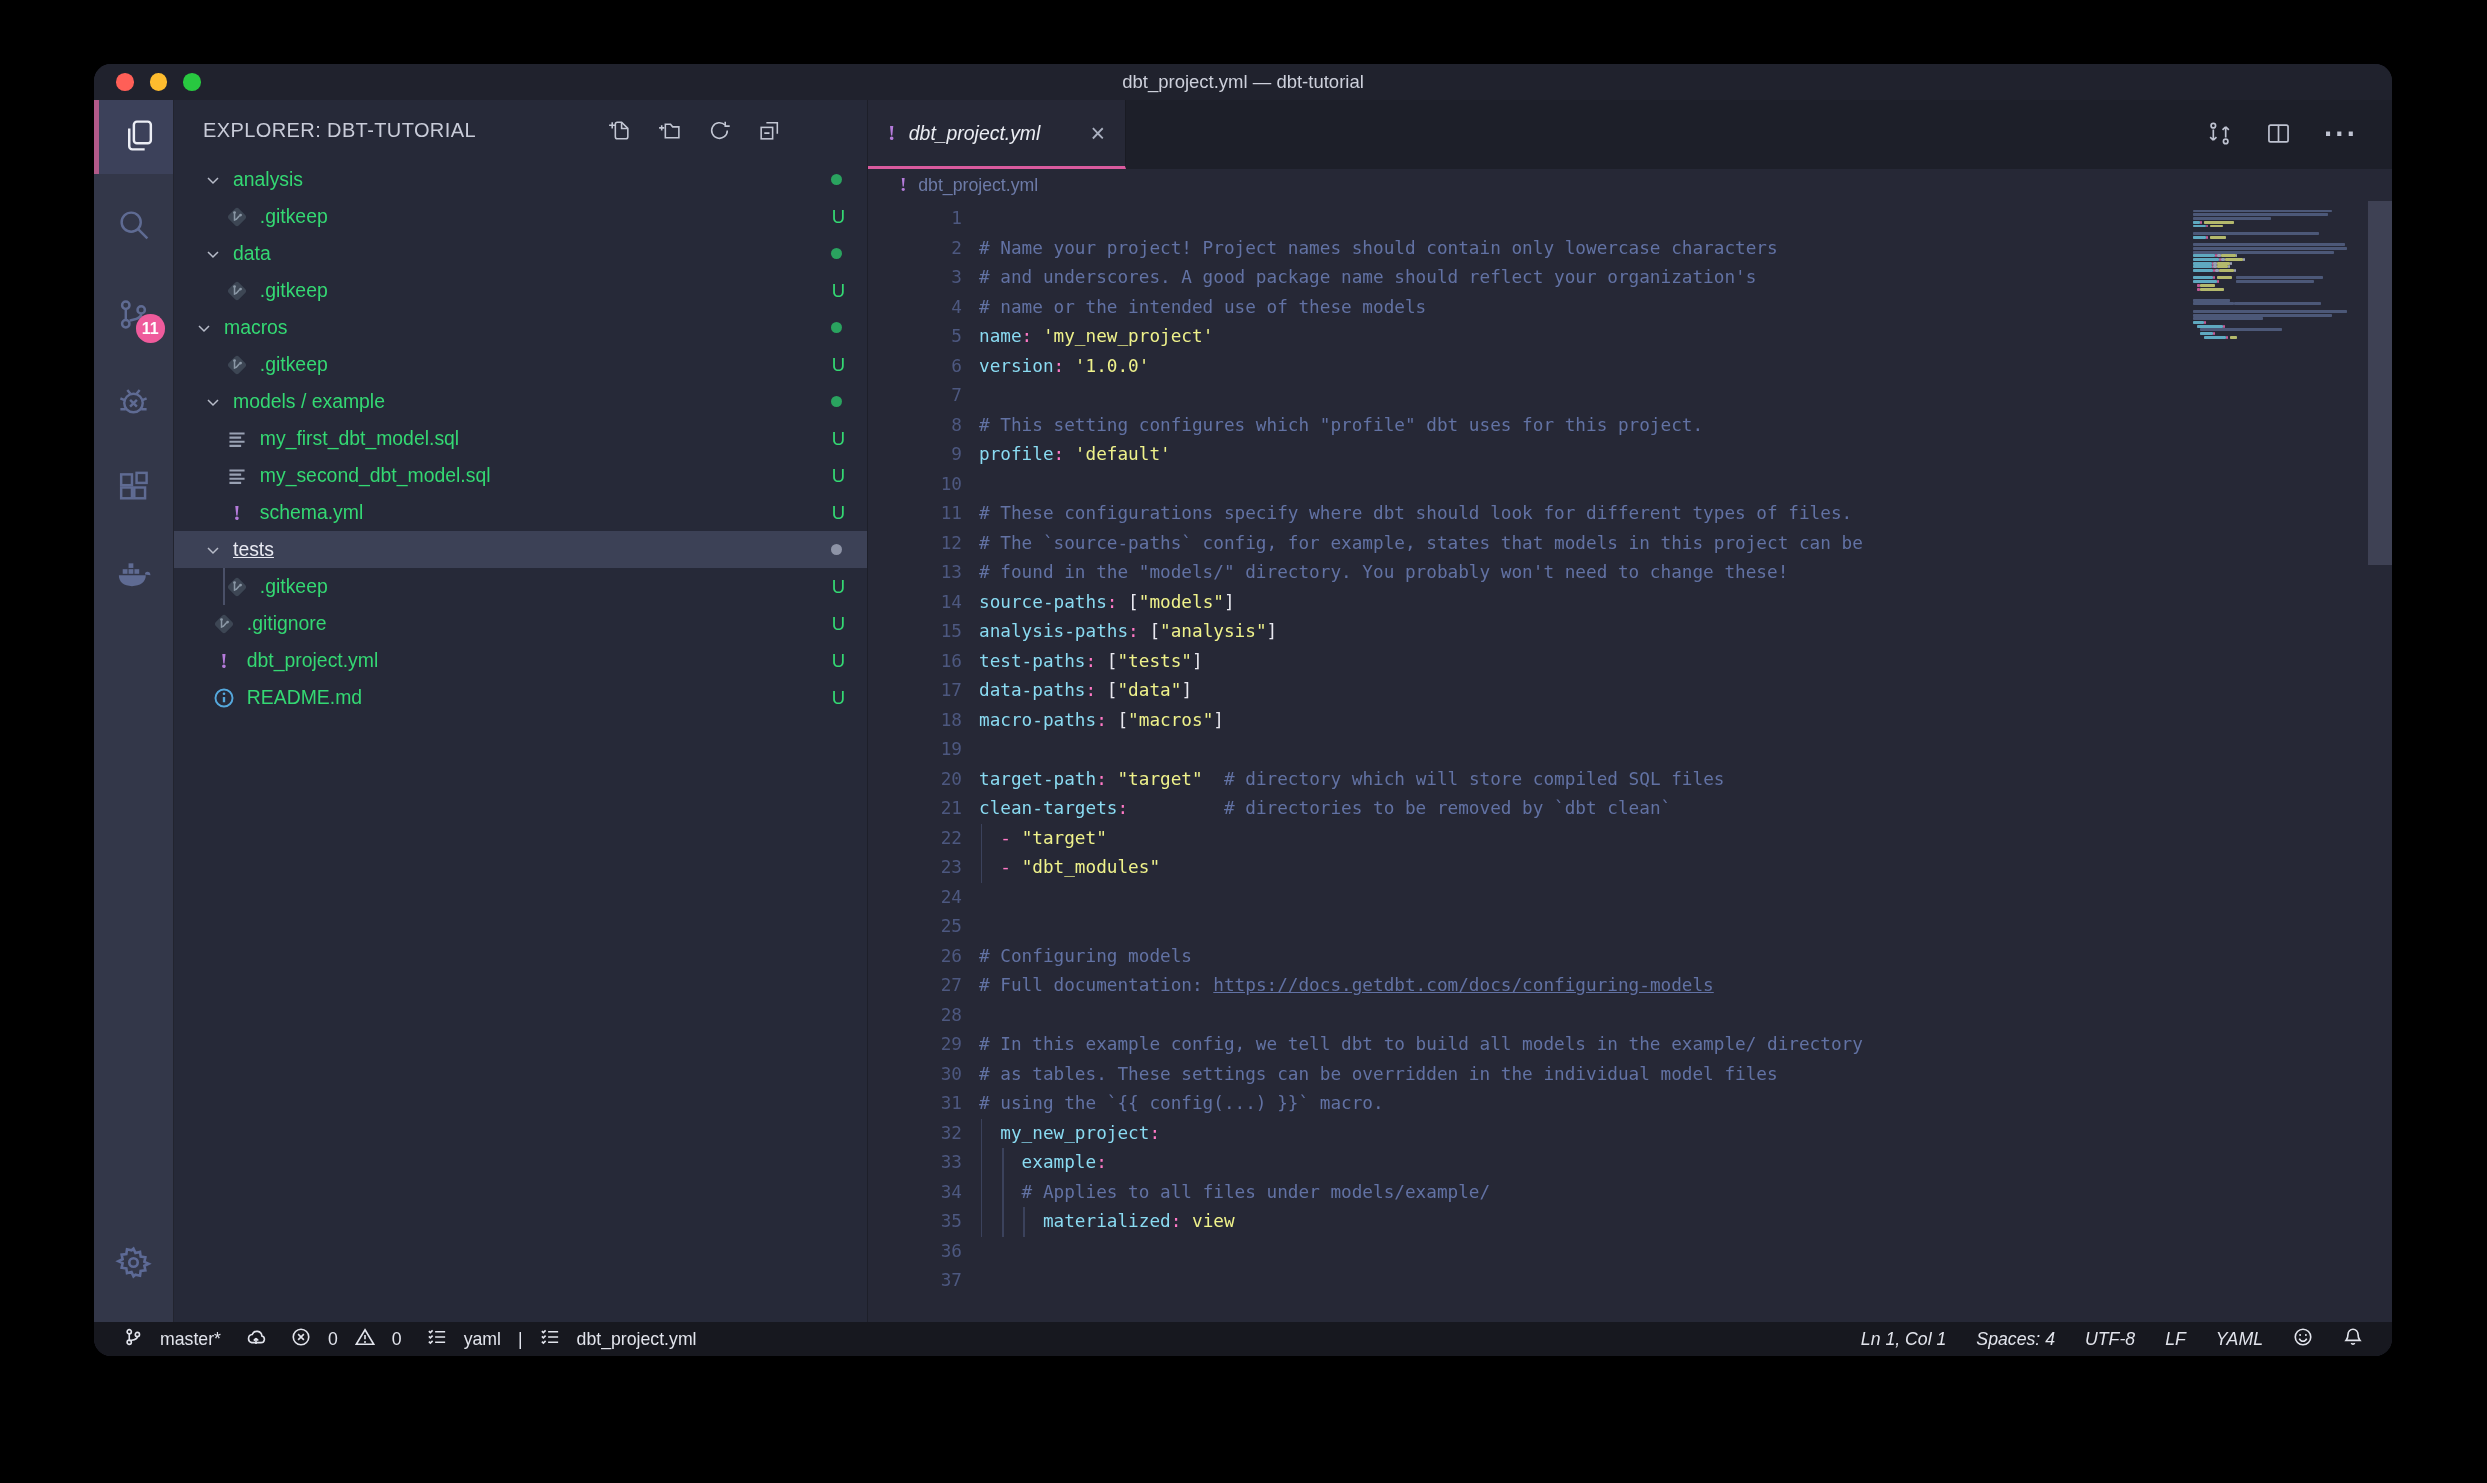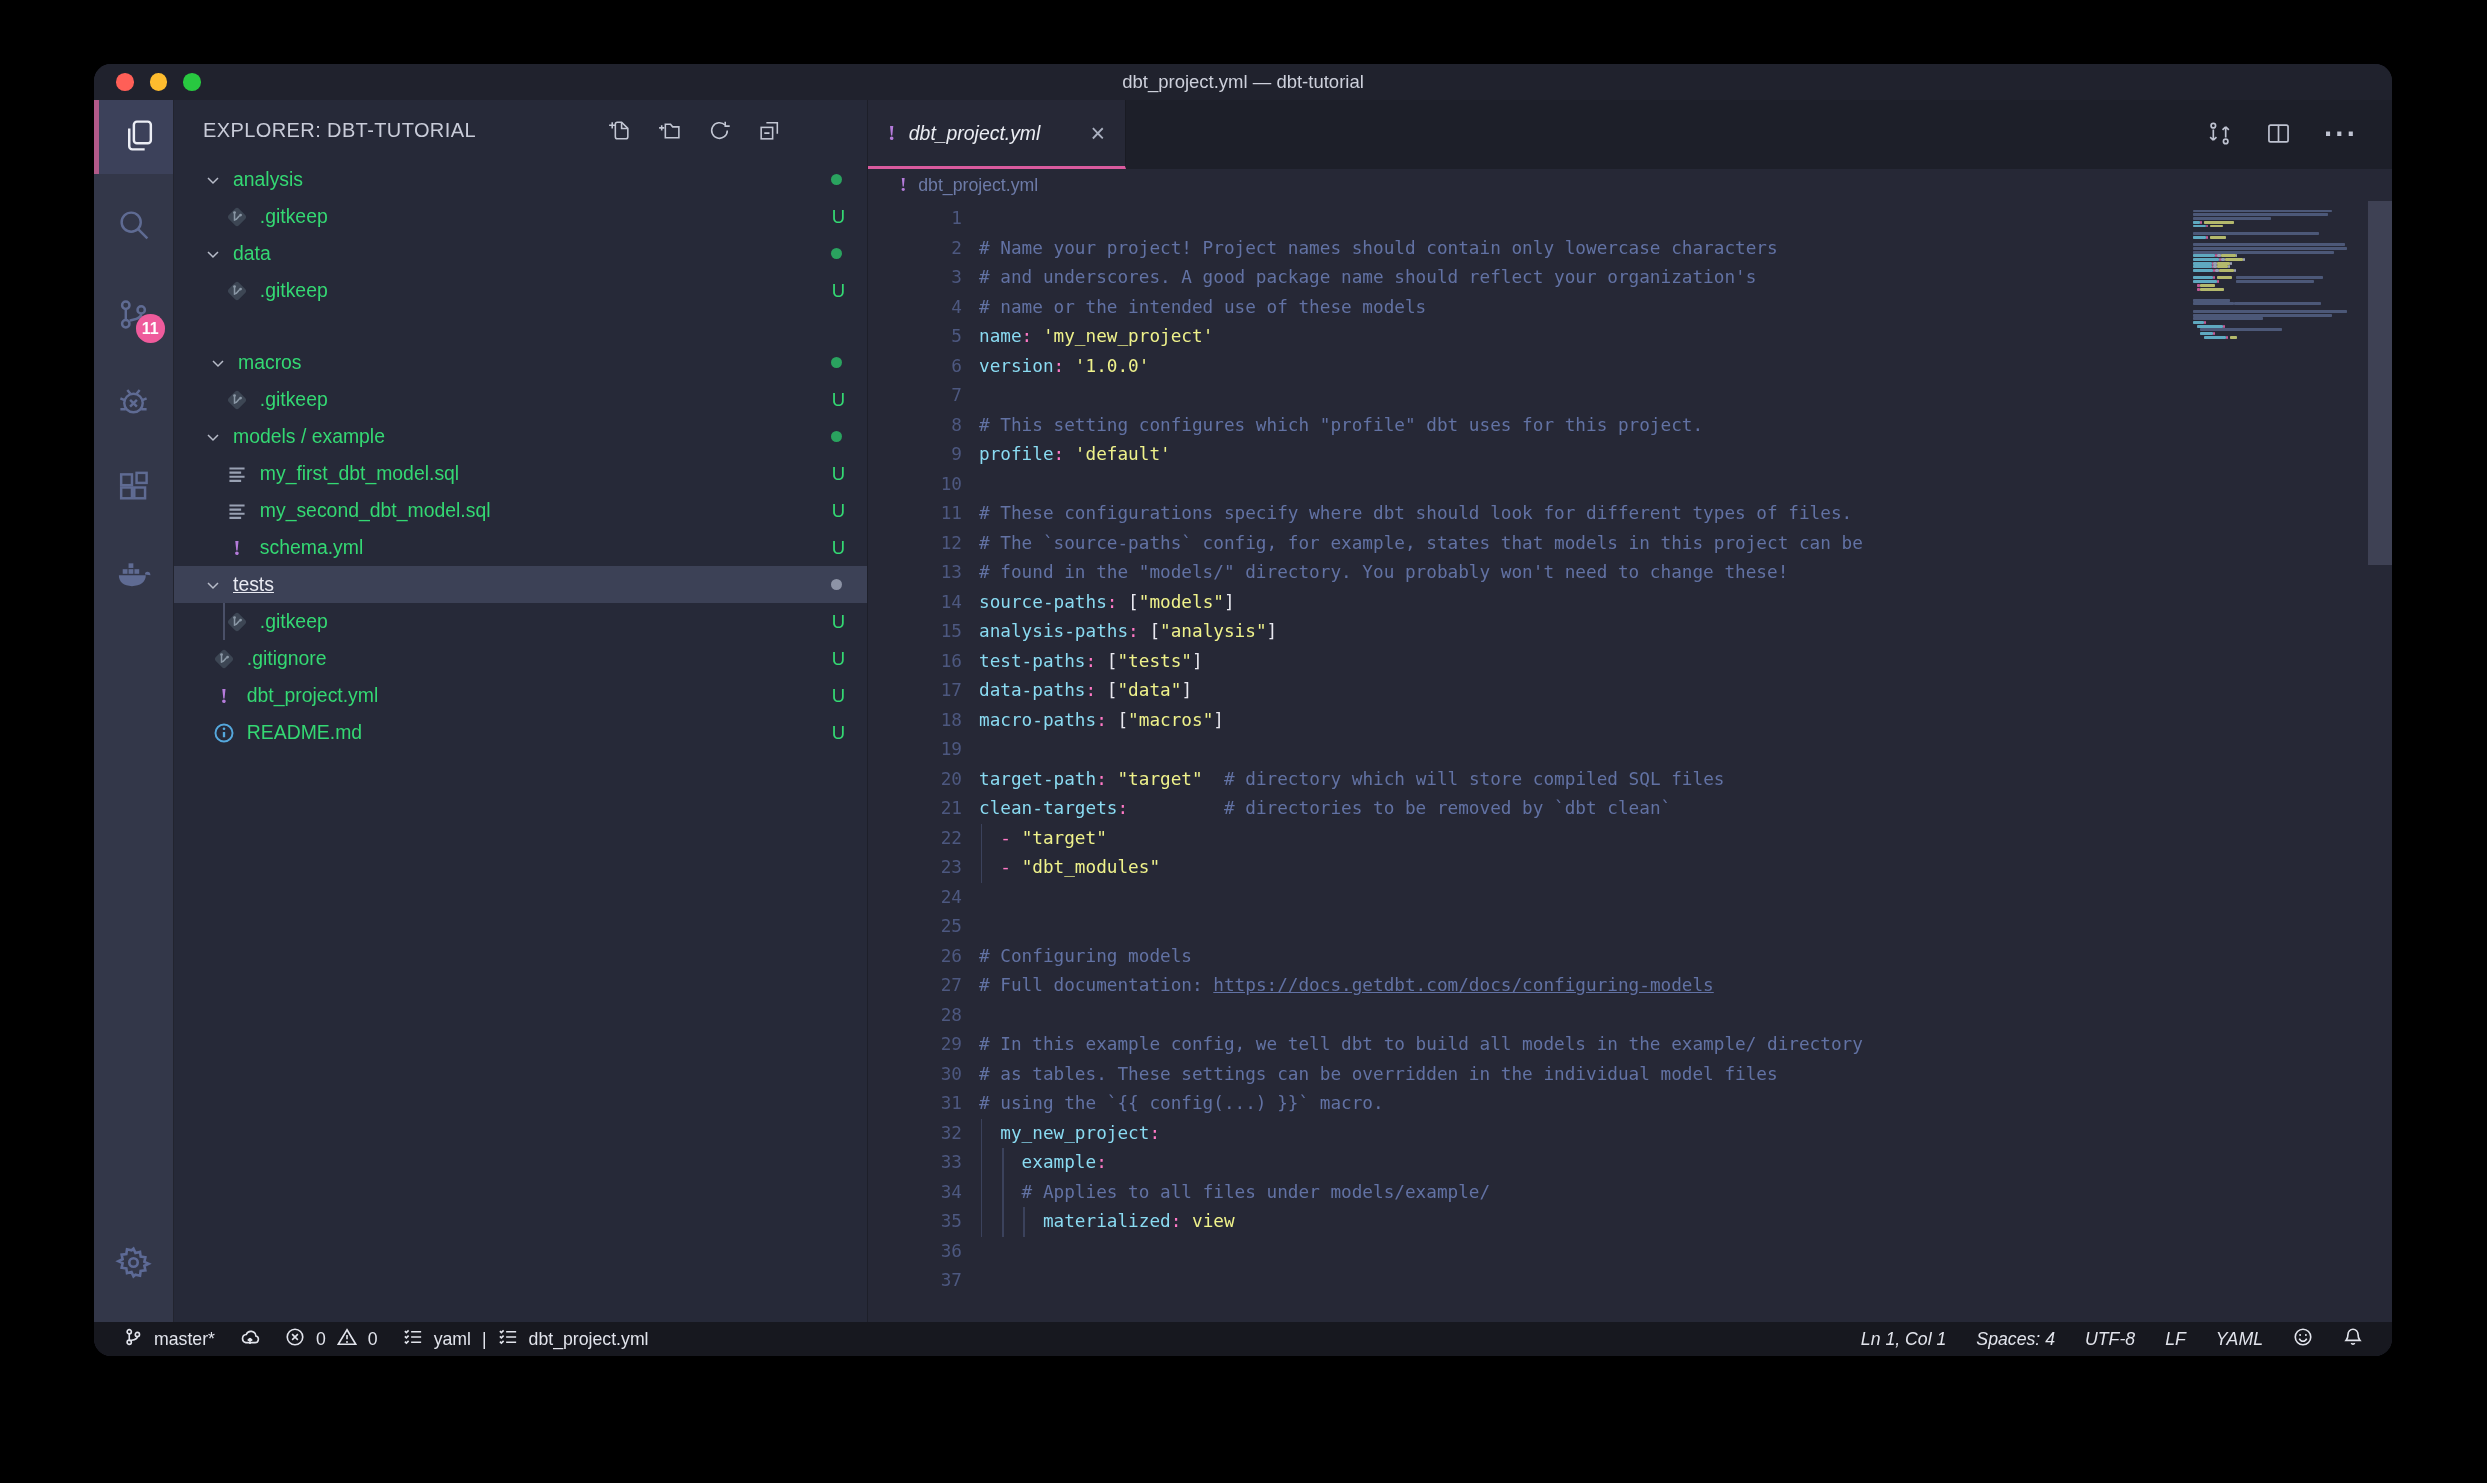--- a/index.html
+++ b/index.html
@@ -65,21 +65,21 @@
   .guide{position:absolute;top:0;bottom:0;width:1.7px;background:#3b425c;}
   .tk-cm{color:#6272a4;} .tk-k{color:#8adbf2;} .tk-p{color:#ff79c6;} .tk-s{color:#eff28b;text-align:center;}
   .tk-w{color:#e8e8f0;} .tk-u{color:#6272a4;text-decoration:underline;}
   .minimap{position:absolute;right:25px;top:5px;width:174px;bottom:0;}
   .mline{position:absolute;left:0;height:2.5px;display:flex;}
   .mline span{height:2.5px;border-radius:0.8px;}
   .vscroll{position:absolute;right:0;top:0;width:23.6px;height:364px;background:rgba(125,132,160,.28);}
   
   .statusbar{position:absolute;left:0;right:0;bottom:0;height:34px;background:#17181f;color:#e2e4ec;
     font-size:17.7px;display:flex;align-items:center;padding:0 29px;box-sizing:border-box;}
-  .sb-item{display:flex;align-items:center;gap:11px;margin-right:25px;white-space:nowrap;}
+  .sb-item{display:flex;align-items:center;gap:17px;margin-right:25px;white-space:nowrap;}
   .sb-item svg{width:20px;height:20px;stroke:#e2e4ec;stroke-width:1.3;fill:none;}
   .sb-right{margin-left:auto;display:flex;align-items:center;font-style:italic;}
   .sb-right .sb-item{margin-right:0;margin-left:30px;}
 </style>
 </head>
 <body>
 
 <div class="window">
 
   <div class="titlebar">
@@ -217,21 +217,21 @@
                   <path d="M6.2 5.2v5.6"></path>
                   <path d="M6.2 10c2.6 0 2.2-2.8 4.2-3.1"></path>
                 </g>
                 <circle cx="6.2" cy="4.8" r="1" fill="#8a97a5" stroke="none"></circle>
                 <circle cx="10.6" cy="6.6" r="1" fill="#8a97a5" stroke="none"></circle>
               </svg>
             </span>
             <span>.gitkeep</span>
             <span class="u-badge">U</span>
           </div>
-          <div class="trow" style="padding-left: 34px; margin-top: 35px;">
+          <div class="trow" style="padding-left: 20px;">
             <span class="chev"><svg viewBox="0 0 24 24">
                 <path d="M6 9.5l6 6 6-6"></path>
               </svg></span>
             <span>macros</span>
             <span class="dot-badge"></span>
           </div>
           <div class="trow" style="padding-left: 52px;">
             <span class="ficon">
               <svg viewBox="0 0 16 16">
                 <g transform="rotate(45 8 8)">

